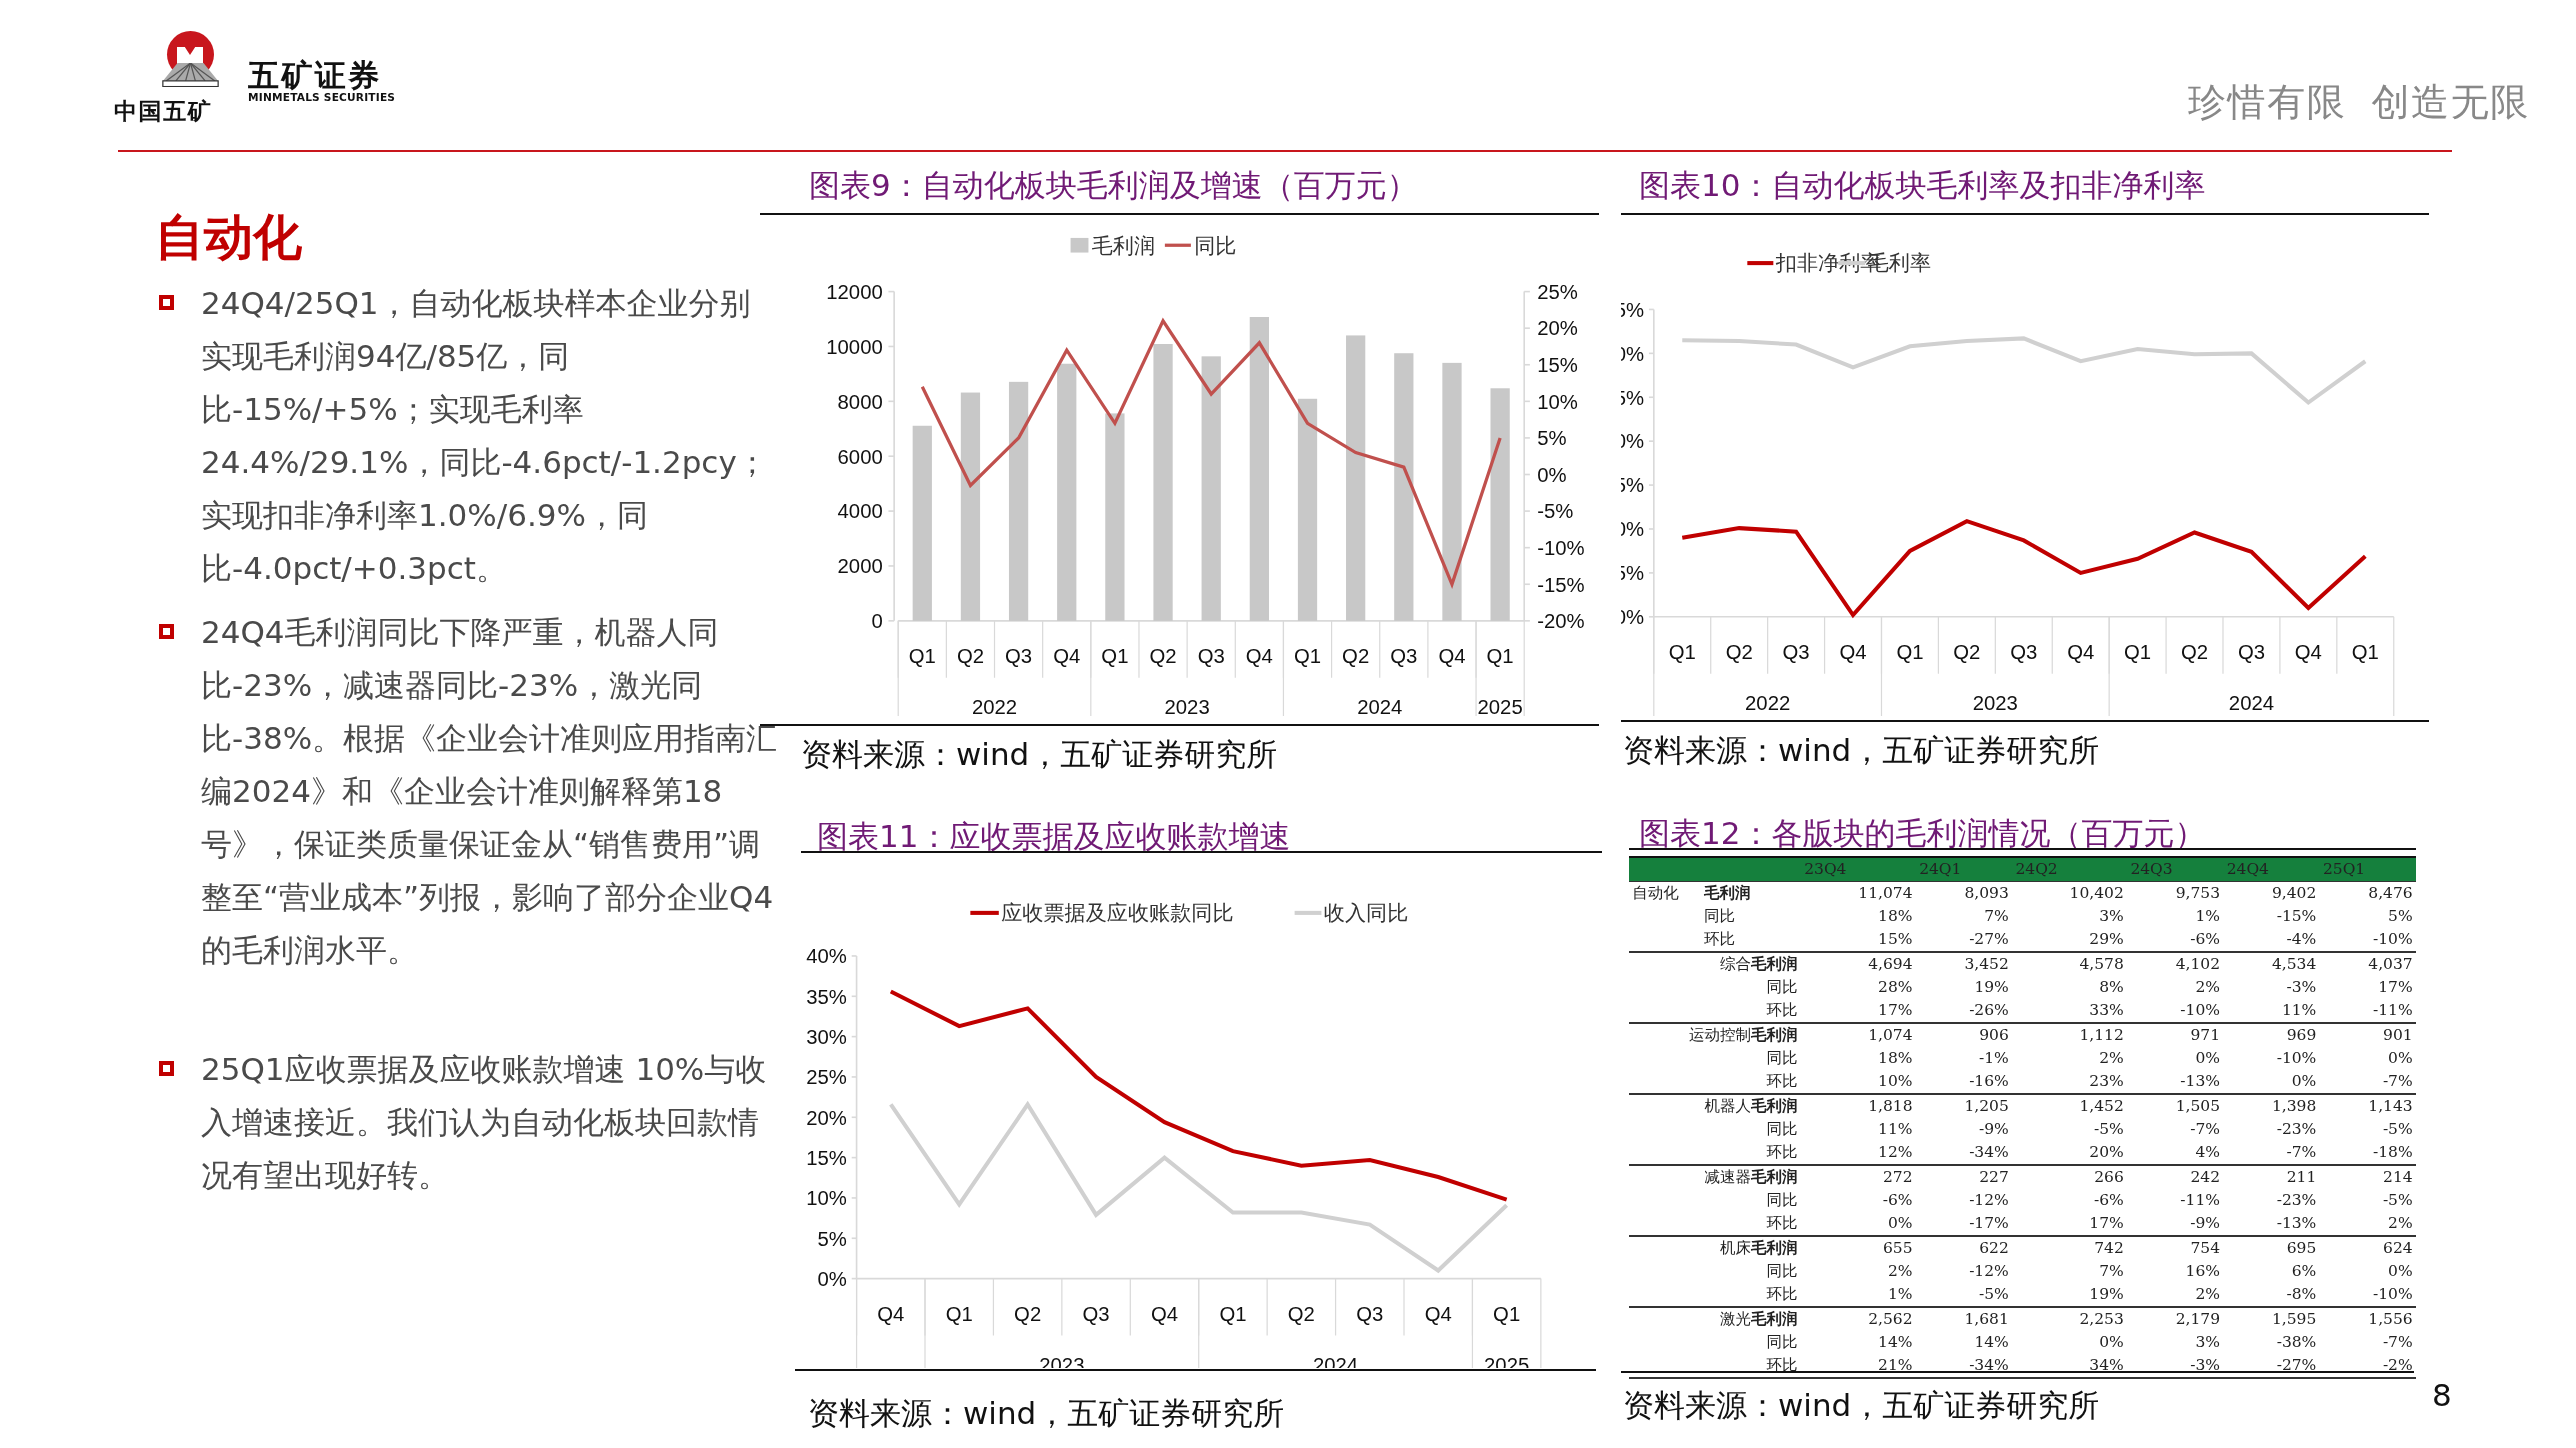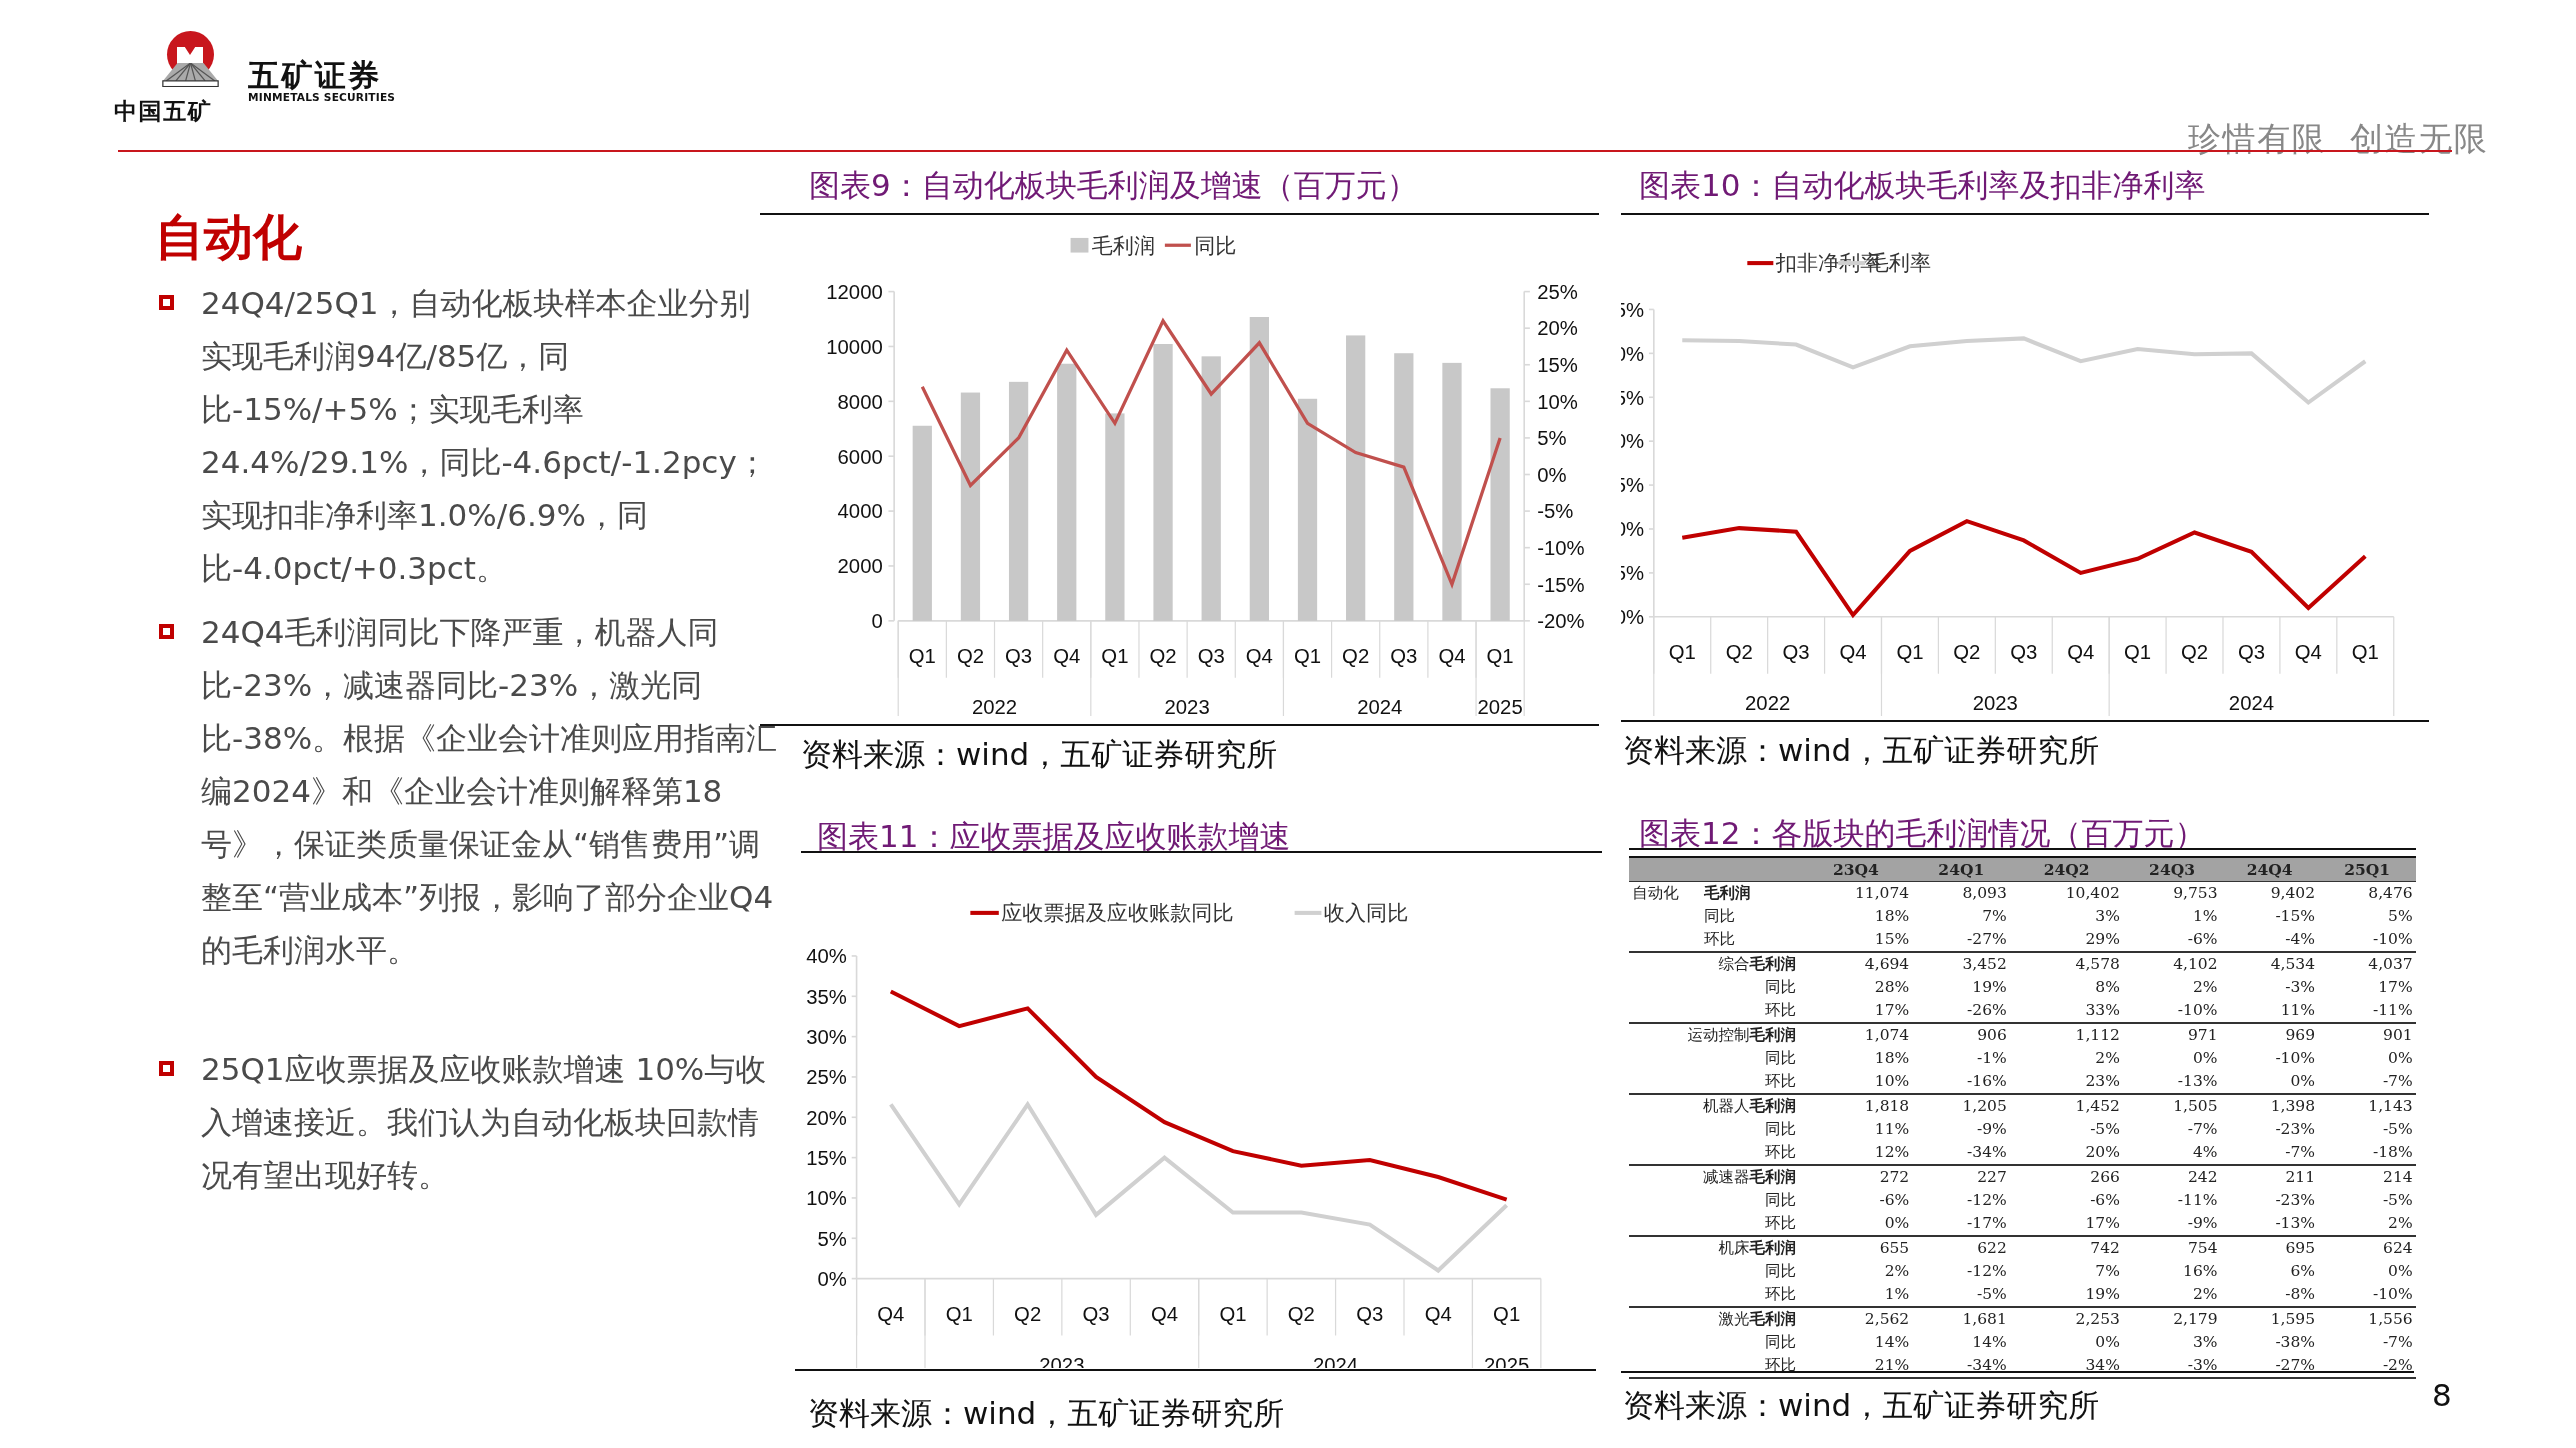--- a/index.html
+++ b/index.html
@@ -4,37 +4,37 @@
 <style>
   html, body { margin:0; padding:0; background:#fff; }
   body { width:2576px; height:1449px; position:relative; overflow:hidden; font-family:"DejaVu Sans","Liberation Sans",sans-serif; color:#222; }
   .abs { position:absolute; }
   
   .logo-circle { left:167px; top:31px; width:47px; height:47px; border-radius:50%; background:#c8161d; }
   .logo-m { left:177px; top:47px; width:26px; height:18px; background:#fff; clip-path:polygon(0 0,30% 0,50% 45%,70% 0,100% 0,100% 100%,0 100%); }
   .logo-cn { left:114px; top:96px; font-size:23px; font-weight:bold; color:#111; letter-spacing:1.6px; }
   .brand-cn { left:248px; top:55px; font-size:31px; font-weight:bold; color:#111; letter-spacing:2.4px; }
   .brand-en { left:248px; top:91px; font-size:10.6px; font-weight:bold; color:#111; letter-spacing:0.2px; }
-  .slogan { left:2188px; top:77px; font-size:33px; color:#888; letter-spacing:1.6px; word-spacing:11.4px;margin-top:40px; }
+  .slogan { left:2188px; top:77px; font-size:38px; color:#888; letter-spacing:1.6px; word-spacing:11.4px; }
   .header-rule { left:118px; top:150px; width:2334px; height:2.4px; background:#c8161d; }
   
   .sec-title { left:155px; top:205px; font-size:49px; font-weight:bold; color:#c00000; }
   .bullet { position:absolute; left:159px; width:622px; font-size:31px; line-height:53px; color:#4a4a4a; }
   .bullet .sq { position:absolute; left:0; top:18px; width:14.6px; height:14.6px; border:4.1px solid #c00000; box-sizing:border-box; }
   .bullet .txt { margin-left:42px; display:block; }
   
   .panel-title { font-size:31px; color:#701a75; white-space:nowrap; }
   .rule-black { height:2.4px; background:#111; }
   .source { font-size:31px; color:#111; white-space:nowrap; }
   .page-num { left:2432px; top:1377px; font-size:31px; color:#111; }
   svg text { font-family:"Liberation Sans","DejaVu Sans",sans-serif; }
   
   table.tb { border-collapse:collapse; position:absolute; left:1629px; top:856px; width:787px; font-family:"DejaVu Serif","Liberation Serif",serif; font-size:15.5px; color:#222; }
   table.tb td, table.tb th { height:23px; padding:0 3.3px; white-space:nowrap; line-height:1; }
-  table.tb thead th { background:#a3a3a3; font-weight:bold; text-align:center; border-top:2.4px solid #111; border-bottom:1.6px solid #333; }
+  table.tb thead th { background:#15803d; font-weight:normal; text-align:left; border-top:2.4px solid #111; border-bottom:1.6px solid #333; }
   table.tb td.num { text-align:right; }
   table.tb td.seg { text-align:left; font-family:"DejaVu Sans",sans-serif; width:65px; }
   table.tb td.metric { text-align:right; font-family:"DejaVu Sans",sans-serif; width:73px; }
   table.tb td.metric-l { text-align:left; font-family:"DejaVu Sans",sans-serif; }
   table.tb b { font-weight:bold; }
   table.tb tr.group-end td { border-bottom:2.4px double #333; }
 </style>
 </head>
 <body>
 

